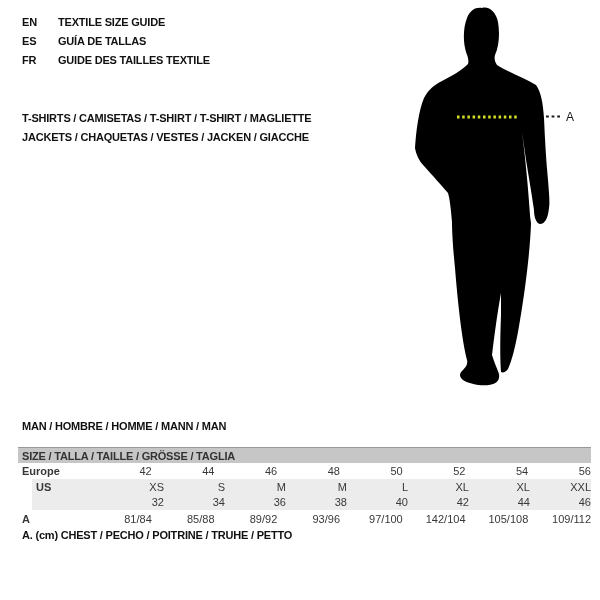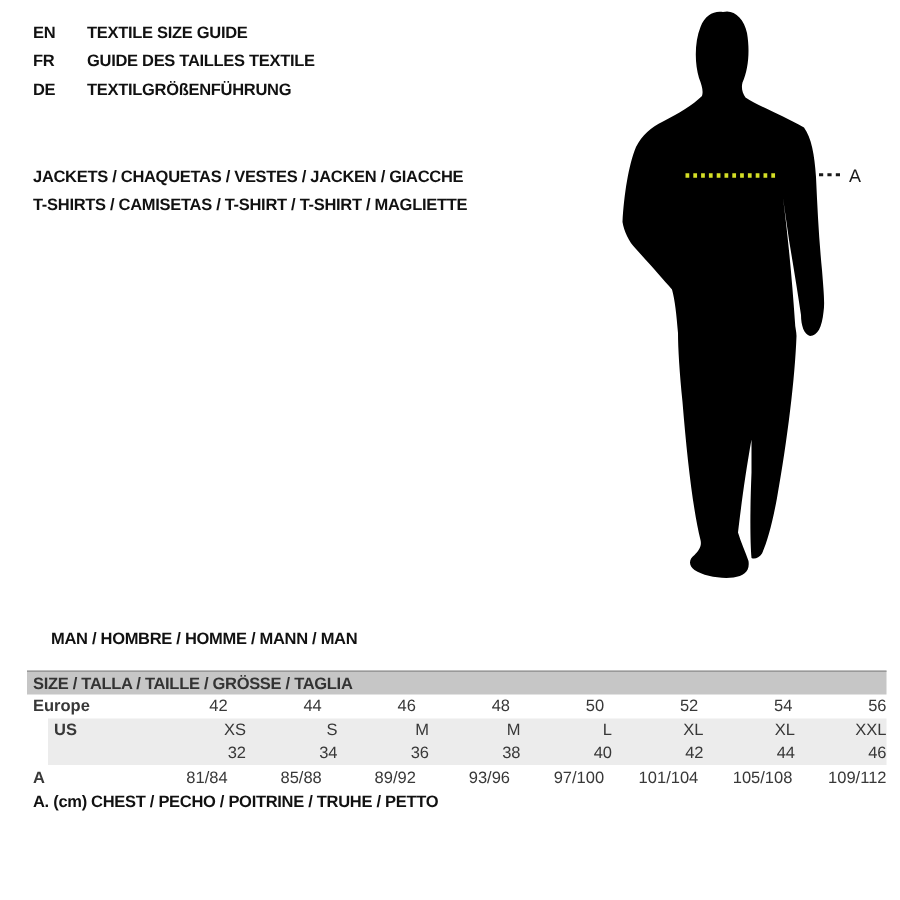--- a/index.html
+++ b/index.html
@@ -12,21 +12,21 @@
   .lang-row{display:flex;height:18.8px;align-items:center;font-size:11px;font-weight:bold;letter-spacing:-0.2px;}
   .lang-code{width:36px;}
   
   .categories{position:absolute;left:22px;top:109px;font-size:11px;font-weight:bold;line-height:18.8px;letter-spacing:-0.2px;}
   
   .figure{position:absolute;left:390px;top:0;width:210px;height:395px;}
   .chest-line{stroke-width:3;stroke-dasharray:2.5 2.7;fill:none;}
   .pointer-line{stroke:#1a1a1a;stroke-width:2;stroke-dasharray:2.8 2.8;fill:none;}
   .measure-label{font-size:12px;fill:#1a1a1a;font-family:"Liberation Sans","DejaVu Sans",sans-serif;}
   
-  .section-title{position:absolute;left:22px;top:420px;font-size:11px;font-weight:bold;letter-spacing:-0.2px;margin-left:12px;}
+  .section-title{position:absolute;left:22px;top:420px;font-size:11px;font-weight:bold;letter-spacing:-0.2px;}
   
   .size-table{position:absolute;left:18px;top:447px;width:573px;font-size:11px;color:#383838;}
   .t-header{
     height:16px;line-height:16px;background:#c6c6c6;border-top:1px solid #999;
     padding-left:4px;font-weight:bold;color:#333;box-sizing:border-box;letter-spacing:-0.2px;
   }
   .t-row{display:flex;align-items:center;height:15.7px;}
   .t-row.shaded{background:#ececec;margin-left:14px;}
   .t-row.last{height:18px;}
   .t-label{width:71px;padding-left:4px;box-sizing:border-box;font-weight:bold;}
@@ -38,32 +38,32 @@
 <body>
 
 <div class="canvas">
 
   <div class="lang-block">
     <div class="lang-row">
       <span class="lang-code">EN</span>
       <span class="lang-text">TEXTILE SIZE GUIDE</span>
     </div>
     <div class="lang-row">
+      <span class="lang-code">ES</span>
+      <span class="lang-text">GUÍA DE TALLAS</span>
+    </div>
+    <div class="lang-row">
       <span class="lang-code">FR</span>
       <span class="lang-text">GUIDE DES TAILLES TEXTILE</span>
-    </div>
-    <div class="lang-row">
-      <span class="lang-code">DE</span>
-      <span class="lang-text">TEXTILGRÖßENFÜHRUNG</span>
     </div>
   </div>
 
   <div class="categories">
+    <div>T-SHIRTS / CAMISETAS / T-SHIRT / T-SHIRT / MAGLIETTE</div>
     <div>JACKETS / CHAQUETAS / VESTES / JACKEN / GIACCHE</div>
-    <div>T-SHIRTS / CAMISETAS / T-SHIRT / T-SHIRT / MAGLIETTE</div>
   </div>
 
   <svg class="figure" viewBox="0 0 210 395" aria-hidden="true">
     <path d="M92 8
          C99 6 106 12 108 22
          C110 34 109 46 105 55
          C104 59 105 62 107 65
          C116 71 132 77 146 85
          C151 92 153 103 154 118
          C155 140 156 160 158 180
@@ -142,21 +142,21 @@
       <div class="t-cell">46</div>
     </div>
 
     <div class="t-row last">
       <div class="t-label">A</div>
       <div class="t-cell">81/84</div>
       <div class="t-cell">85/88</div>
       <div class="t-cell">89/92</div>
       <div class="t-cell">93/96</div>
       <div class="t-cell">97/100</div>
-      <div class="t-cell">101/104</div>
+      <div class="t-cell">142/104</div>
       <div class="t-cell">105/108</div>
       <div class="t-cell">109/112</div>
     </div>
   </div>
 
   <div class="footnote">A. (cm) CHEST / PECHO / POITRINE / TRUHE / PETTO</div>
 
 </div>
 
 </body></html>

